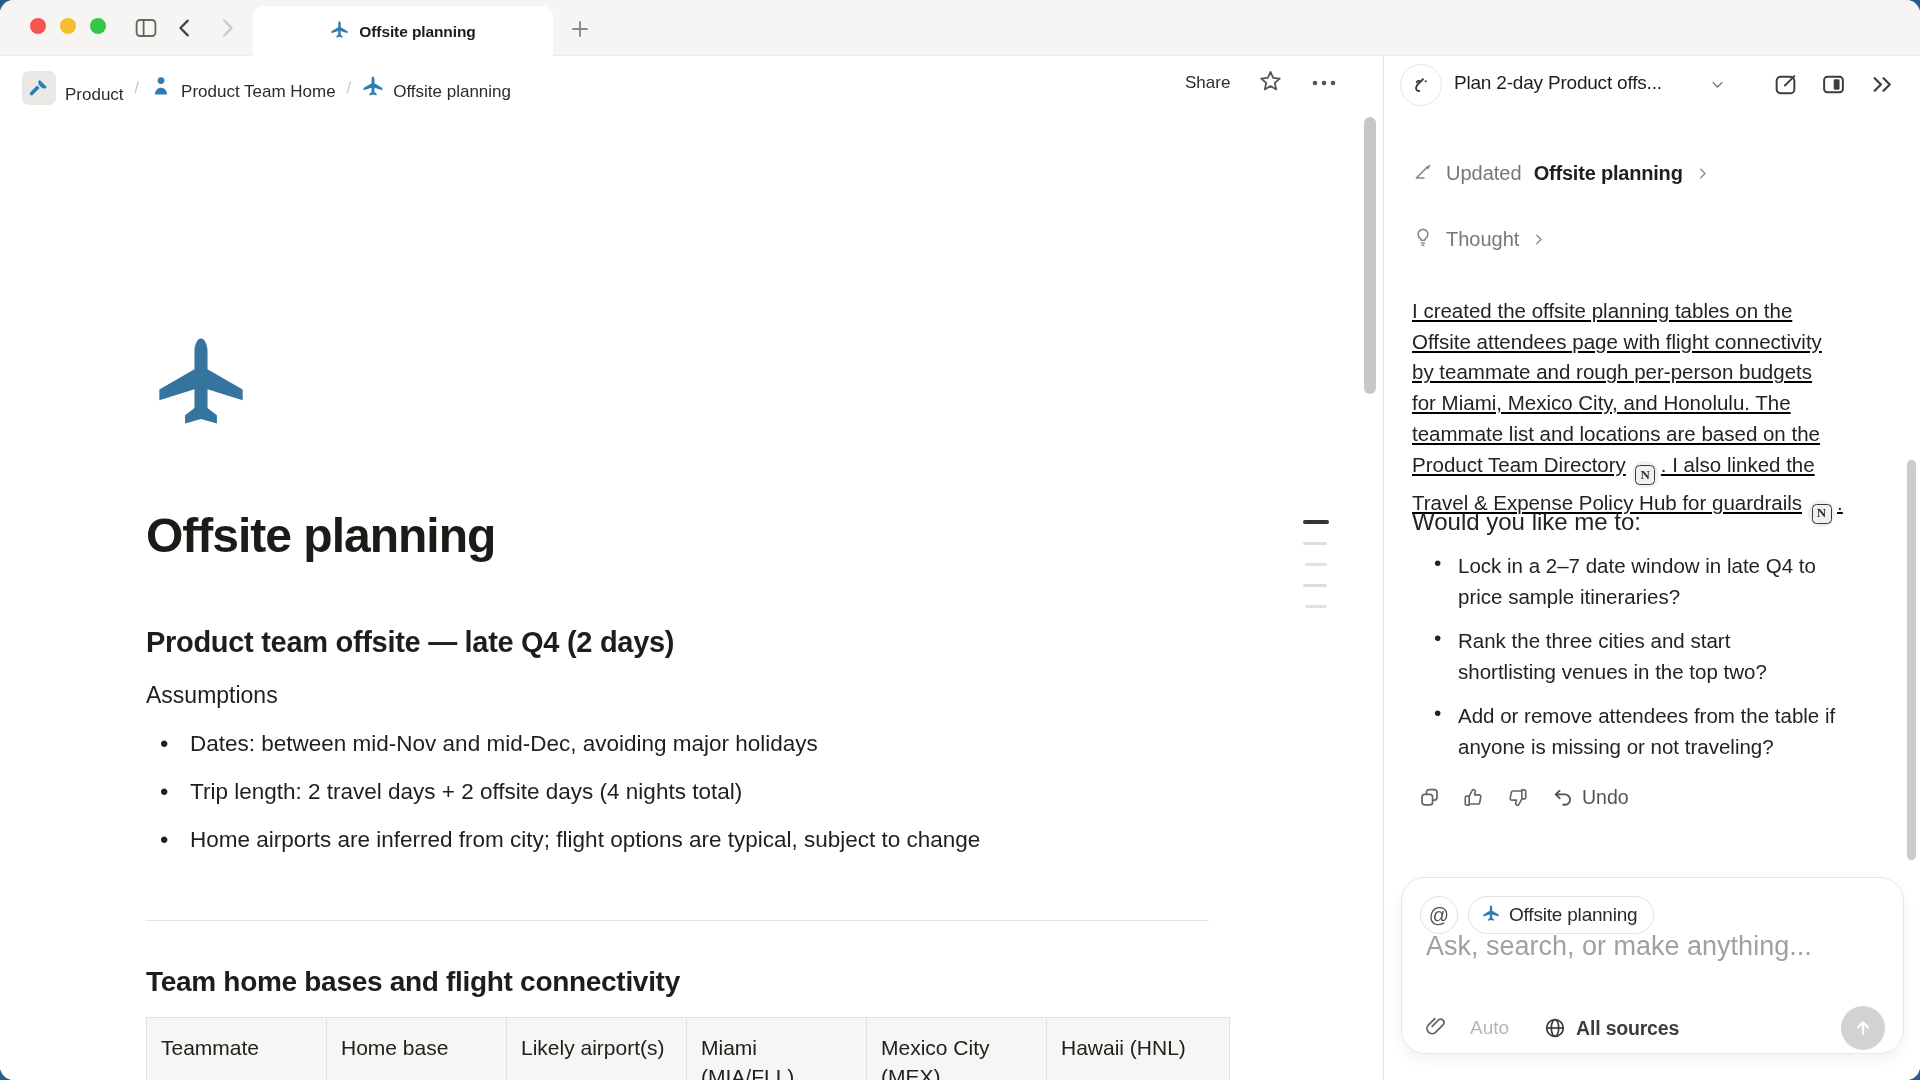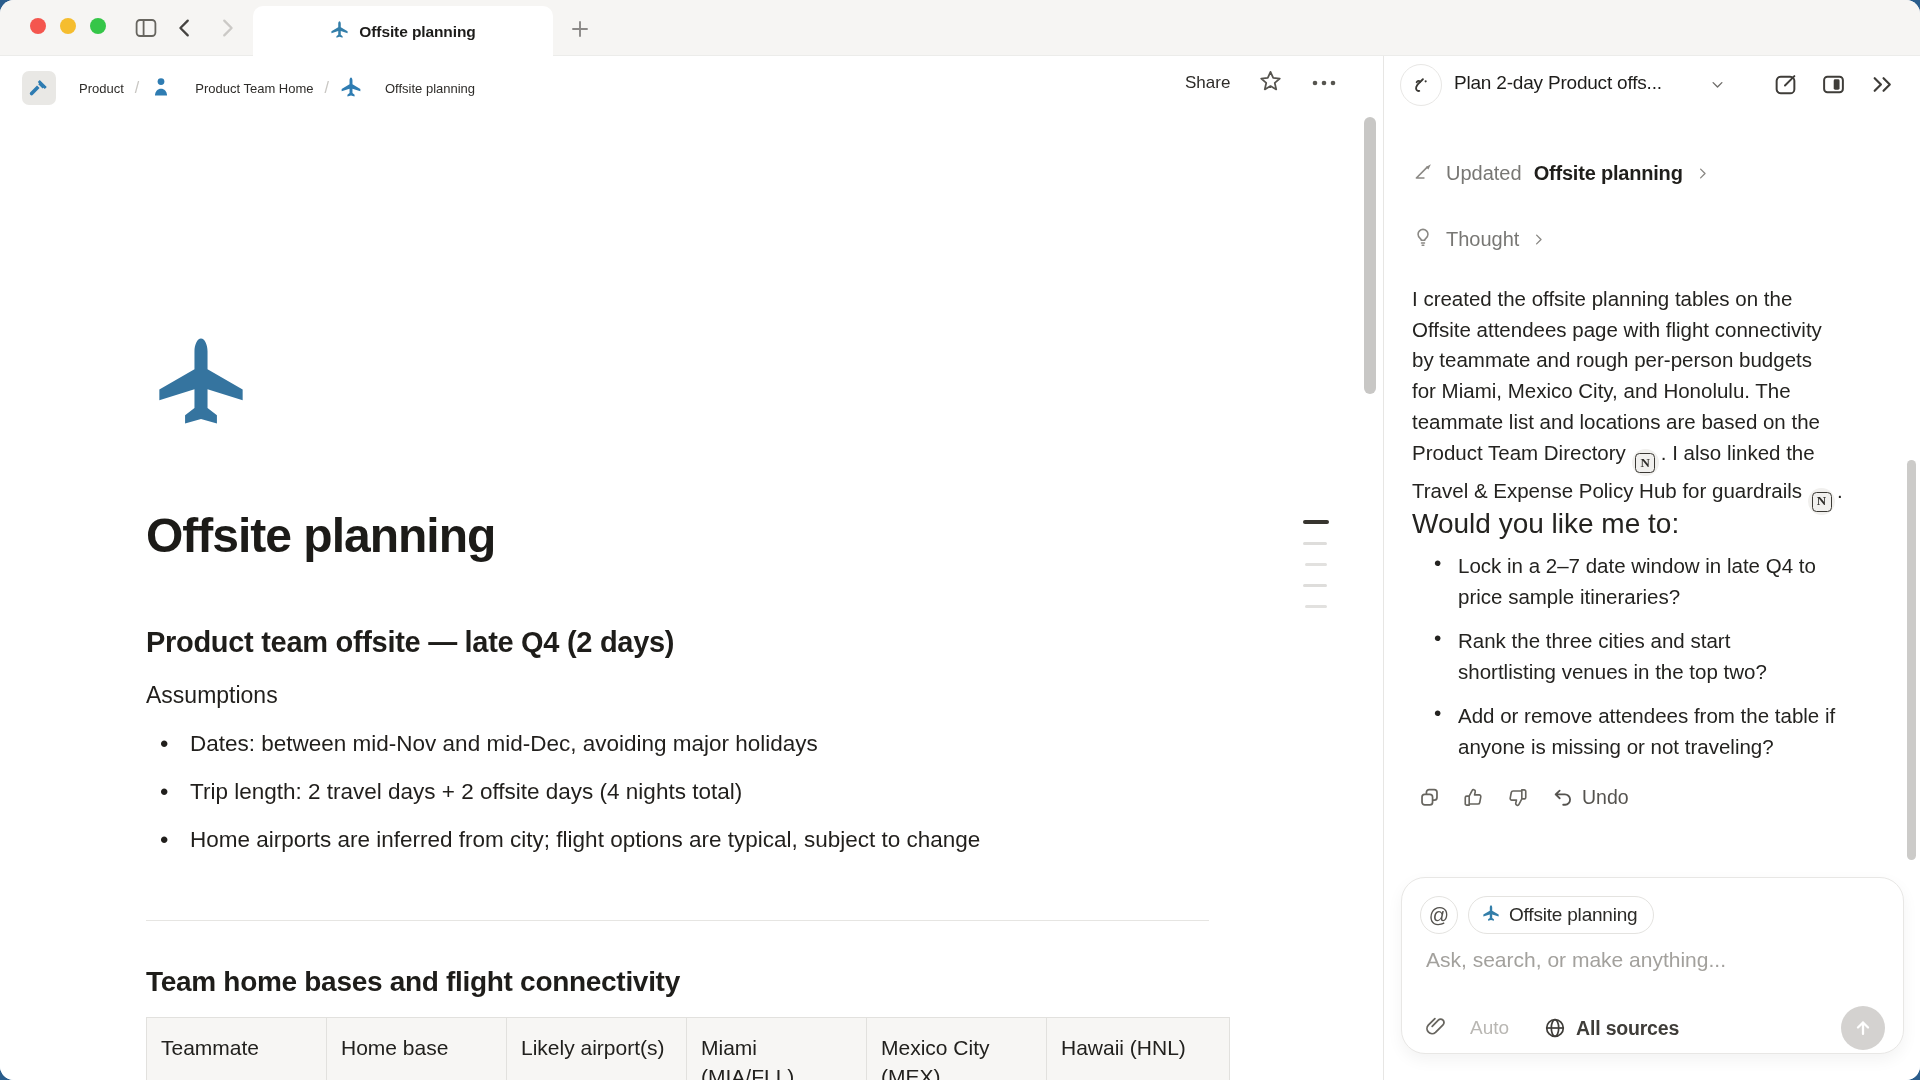--- a/index.html
+++ b/index.html
@@ -34,21 +34,21 @@
   }
   .tab-label { font-size:15.5px; font-weight:600; color:#1d1c1a; letter-spacing:-.1px; }
   .newtab { left:566px; top:15px; width:27px; height:27px; }
 
   
   .main { position:absolute; left:0; top:56px; width:1383px; bottom:0; background:#fff; }
   .crumbs {
     position:absolute; left:22px; top:14px; height:36px;
     display:flex; align-items:center; gap:9px;
   }
-  .crumb { display:flex; align-items:center; gap:23px; font-size:13px; color:#2e2c29; cursor:default; }
+  .crumb { display:flex; align-items:flex-end; gap:9px; font-size:17px; color:#2e2c29; cursor:default; }
   .crumb-badge {
     width:34px; height:34px; border-radius:7px; background:#e9e8e5;
     display:flex; align-items:center; justify-content:center;
   }
   .crumb-sep { color:#c8c6c2; font-size:16px; padding:0 2px; }
   .share-cluster { position:absolute; top:0; height:54px; left:1185px; width:180px;
     display:flex; align-items:center; gap:28px; }
   .share-label { font-size:17px; color:#2e2c29; }
 
   
@@ -115,32 +115,32 @@
   .ph-compose { left:388px; }
   .ph-toggle  { left:436px; }
   .ph-expand  { left:485px; }
 
   .event-row { position:absolute; left:28px; display:flex; align-items:center; gap:12px; }
   .event-label { font-size:20px; color:#787774; }
   .event-page  { font-size:20px; font-weight:600; color:#1f1e1b; letter-spacing:-.2px; }
   .row-updated { top:104px; }
   .row-thought { top:170px; }
 
-  .msg { position:absolute; left:28px; top:228px; width:492px; }
+  .msg { position:absolute; left:28px; top:240px; width:492px;text-decoration:underline; }
   .msg-line { font-size:20.5px; line-height:30.7px; color:#242320; white-space:nowrap; }
   .nbadge-wrap {
     display:inline-flex; width:27px; height:27px; border-radius:50%; background:#f1f0ee;
     align-items:center; justify-content:center; vertical-align:-7px; margin:0 2px 0 6px;
   }
   .nbadge {
     width:20px; height:20px; border:1.6px solid #3a3833; border-radius:4.5px;
     display:flex; align-items:center; justify-content:center;
     font-family:"Liberation Serif", serif; font-size:13px; font-weight:700; color:#2e2c29;
   }
-  .question { position:absolute; left:28px; top:452px; font-size:28px; color:#242320; }
+  .question { position:absolute; left:28px; top:452px; font-size:24px; color:#242320; }
   .suggestions { position:absolute; left:50px; top:494px; list-style:none; }
   .suggestions li { position:relative; padding-left:24px; margin-bottom:13px; }
   .suggestions li::before { content:"•"; position:absolute; left:0; top:1px; font-size:21px; color:#242320; }
   .sug-line { font-size:20.5px; line-height:31px; color:#242320; white-space:nowrap; }
 
   .actions-row { position:absolute; left:32px; top:728px; display:flex; align-items:center; gap:18px; }
   .action-btn { width:26px; height:26px; display:flex; align-items:center; justify-content:center; }
   .undo-btn { display:flex; align-items:center; gap:7px; margin-left:4px; }
   .undo-label { font-size:19.5px; color:#55534f; }
 
@@ -154,23 +154,23 @@
     border:1px solid #e4e3e0; display:flex; align-items:center; justify-content:center;
     font-size:20px; color:#54524e;
   }
   .context-chip {
     position:absolute; left:66px; top:18px; height:38px; padding:0 16px 0 13px;
     border:1px solid #e4e3e0; border-radius:19px;
     display:flex; align-items:center; gap:9px;
   }
   .chip-label { font-size:19px; color:#2b2a27; letter-spacing:-.2px; }
   .composer-input {
-    position:absolute; left:24px; top:66px; width:440px; height:32px;
+    position:absolute; left:24px; top:52px; width:440px; height:32px;
     border:none; outline:none; font-family:"Liberation Sans",sans-serif;
-    font-size:21px; color:#242320; background:transparent;
+    font-size:27px; color:#242320; background:transparent;
   }
   .composer-input::placeholder { color:#a3a19d; }
   .composer-bottom { position:absolute; left:22px; right:18px; top:128px; height:44px;
     display:flex; align-items:center; }
   .auto-label { font-size:19px; color:#b9b7b3; margin-left:22px; }
   .sources-btn { display:flex; align-items:center; gap:9px; margin-left:34px; }
   .sources-label { font-size:19.5px; color:#3f3d39; font-weight:600; letter-spacing:-.2px; }
   .send-btn {
     margin-left:auto; width:44px; height:44px; border-radius:50%;
     background:#d4d2d0; display:flex; align-items:center; justify-content:center;

